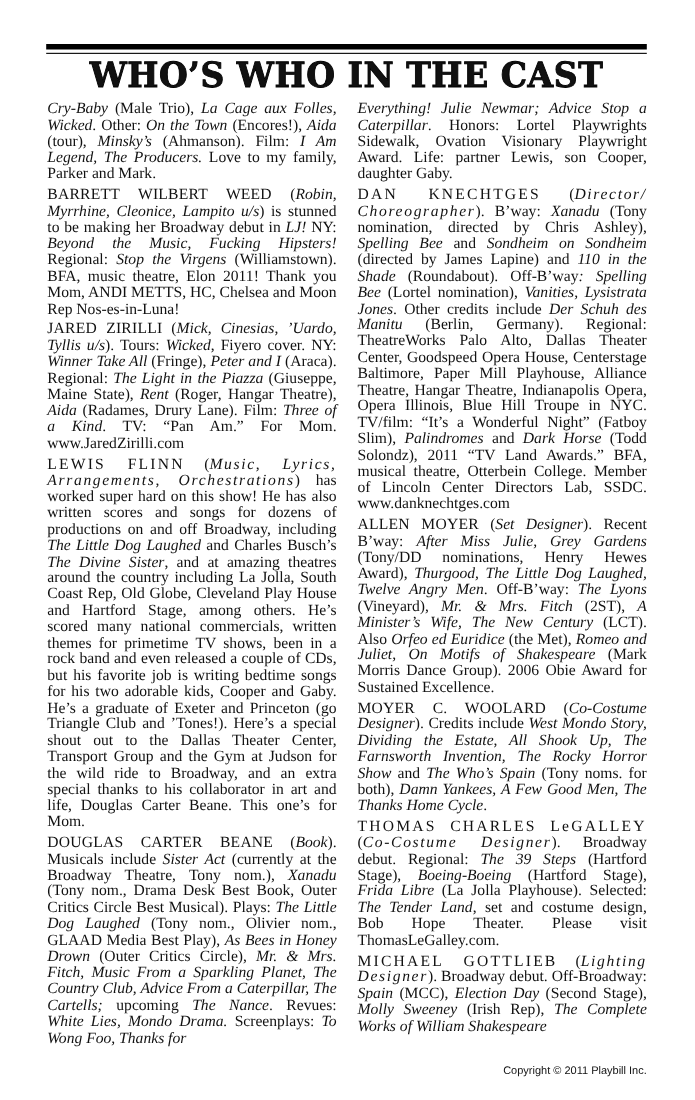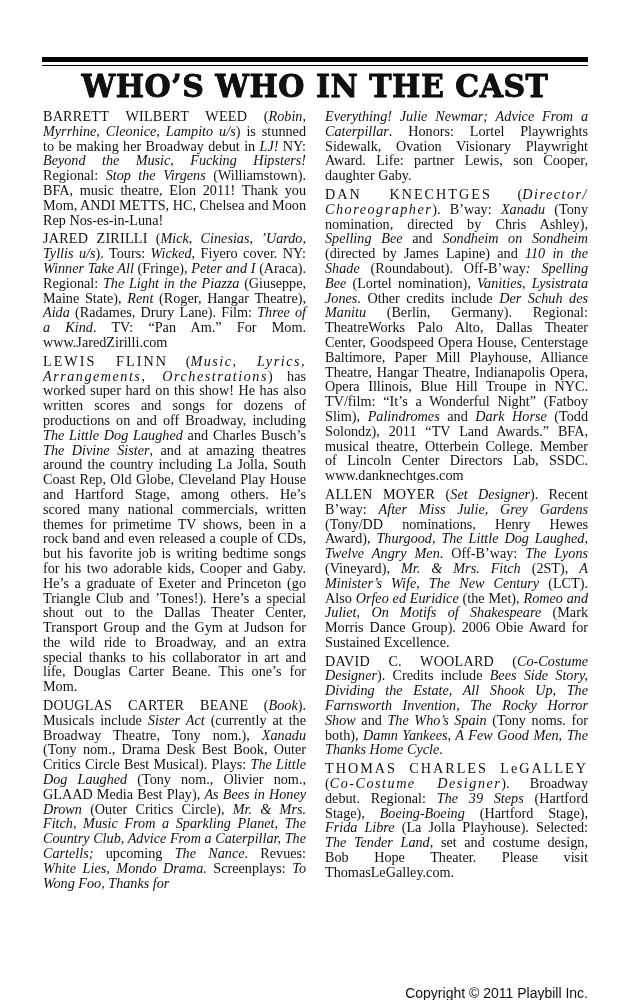--- a/index.html
+++ b/index.html
@@ -1,17 +1,17 @@
 <!DOCTYPE html>
 <html><head>
 <meta charset="utf-8">
 <style>
   html, body { margin: 0; padding: 0; background: #ffffff; }
   body { width: 632px; height: 1000px; position: relative; overflow: hidden; color: #111; }
-  .page { position: absolute; left: 42px; top: 17px; width: 546px; height: 700px; }
+  .page { position: absolute; left: 42px; top: 0; width: 546px; height: 700px; }
   .rule-thick { position: absolute; left: 0; top: 40px; width: 546px; height: 5px; background: #000; }
   .rule-thin { position: absolute; left: 0; top: 48px; width: 546px; height: 1px; background: #000; }
   .title {
     position: absolute; left: 0; top: 52px; width: 546px; text-align: center;
     font-family: "DejaVu Serif", "Liberation Serif", serif; font-weight: 900;
     font-size: 30px; letter-spacing: 0.5px; line-height: 36px; transform: scaleY(1.05);
     -webkit-text-stroke: 0.8px #000;
   }
   .col {
     position: absolute; top: 92px; width: 263px;
@@ -21,44 +21,46 @@
   .col.left { left: 1px; }
   .col.right { left: 283px; }
   .bio { margin: 0 0 4px 0; }
   .bio .name { font-weight: normal; letter-spacing: 0.2px; }
   .bio .name.spaced { letter-spacing: 2px; }
   .bio .role { font-style: italic; }
   .bio .role.spaced { letter-spacing: 1.5px; }
   i { font-style: italic; }
   .footer {
     position: absolute; top: 968px; right: 0;
-    font-family: "Liberation Sans", sans-serif; font-size: 14px; color: #111;
+    font-family: "Liberation Sans", sans-serif; font-size: 10px; color: #111;
   }
 </style>
 </head>
 <body>
 
 <div class="page">
   <div class="rule-thick"></div>
   <div class="rule-thin"></div>
   <div class="title">WHO’S WHO IN THE CAST</div>
 
   <div class="col left">
+    <p class="bio"><i>Cry-Baby</i> (Male Trio), <i>La Cage aux Folles, Wicked</i>. Other: <i>On the Town</i> (Encores!), <i>Aida</i> (tour), <i>Minsky’s</i> (Ahmanson). Film: <i>I Am Legend, The Producers.</i> Love to my family, Parker and Mark.</p>
     <div>
         <p class="bio"><span class="name">BARRETT WILBERT WEED</span> (<span class="role">Robin, Myrrhine, Cleonice, Lampito u/s</span>)<span> is stunned to be making her Broadway debut in <i>LJ!</i> NY: <i>Beyond the Music, Fucking Hipsters!</i> Regional: <i>Stop the Virgens</i> (Williamstown). BFA, music theatre, Elon 2011! Thank you Mom, ANDI METTS, HC, Chelsea and Moon Rep Nos-es-in-Luna!</span></p>
         <p class="bio"><span class="name">JARED ZIRILLI</span> (<span class="role">Mick, Cinesias, ’Uardo, Tyllis u/s</span>)<span>. Tours: <i>Wicked</i>, Fiyero cover. NY: <i>Winner Take All</i> (Fringe), <i>Peter and I</i> (Araca). Regional: <i>The Light in the Piazza</i> (Giuseppe, Maine State), <i>Rent</i> (Roger, Hangar Theatre), <i>Aida</i> (Radames, Drury Lane). Film: <i>Three of a Kind</i>. TV: “Pan Am.” For Mom. www.JaredZirilli.com</span></p>
         <p class="bio"><span class="name spaced">LEWIS FLINN</span> (<span class="role spaced">Music, Lyrics, Arrangements, Orchestrations</span>)<span> has worked super hard on this show! He has also written scores and songs for dozens of productions on and off Broadway, including <i>The Little Dog Laughed</i> and Charles Busch’s <i>The Divine Sister</i>, and at amazing theatres around the country including La Jolla, South Coast Rep, Old Globe, Cleveland Play House and Hartford Stage, among others. He’s scored many national commercials, written themes for primetime TV shows, been in a rock band and even released a couple of CDs, but his favorite job is writing bedtime songs for his two adorable kids, Cooper and Gaby. He’s a graduate of Exeter and Princeton (go Triangle Club and ’Tones!). Here’s a special shout out to the Dallas Theater Center, Transport Group and the Gym at Judson for the wild ride to Broadway, and an extra special thanks to his collaborator in art and life, Douglas Carter Beane. This one’s for Mom.</span></p>
         <p class="bio"><span class="name">DOUGLAS CARTER BEANE</span> (<span class="role">Book</span>)<span>. Musicals include <i>Sister Act</i> (currently at the Broadway Theatre, Tony nom.), <i>Xanadu</i> (Tony nom., Drama Desk Best Book, Outer Critics Circle Best Musical). Plays: <i>The Little Dog Laughed</i> (Tony nom., Olivier nom., GLAAD Media Best Play), <i>As Bees in Honey Drown</i> (Outer Critics Circle), <i>Mr. &amp; Mrs. Fitch, Music From a Sparkling Planet, The Country Club, Advice From a Caterpillar, The Cartells;</i> upcoming <i>The Nance</i>. Revues: <i>White Lies, Mondo Drama.</i> Screenplays: <i>To Wong Foo, Thanks for</i></span></p>
       </div>
   </div>
 
   <div class="col right">
-    <p class="bio"><i>Everything! Julie Newmar; Advice From a Caterpillar</i>. Honors: Lortel Playwrights Sidewalk, Ovation Visionary Playwright Award. Life: partner Lewis, son Cooper, daughter Gaby.</p>
+    <p class="bio"><i>Everything! Julie Newmar; Advice Stop a Caterpillar</i>. Honors: Lortel Playwrights Sidewalk, Ovation Visionary Playwright Award. Life: partner Lewis, son Cooper, daughter Gaby.</p>
     <div>
         <p class="bio"><span class="name spaced">DAN KNECHTGES</span> (<span class="role spaced">Director/ Choreographer</span>)<span>. B’way: <i>Xanadu</i> (Tony nomination, directed by Chris Ashley), <i>Spelling Bee</i> and <i>Sondheim on Sondheim</i> (directed by James Lapine) and <i>110 in the Shade</i> (Roundabout). Off-B’way<i>: Spelling Bee</i> (Lortel nomination), <i>Vanities, Lysistrata Jones</i>. Other credits include <i>Der Schuh des Manitu</i> (Berlin, Germany). Regional: TheatreWorks Palo Alto, Dallas Theater Center, Goodspeed Opera House, Centerstage Baltimore, Paper Mill Playhouse, Alliance Theatre, Hangar Theatre, Indianapolis Opera, Opera Illinois, Blue Hill Troupe in NYC. TV/film: “It’s a Wonderful Night” (Fatboy Slim), <i>Palindromes</i> and <i>Dark Horse</i> (Todd Solondz), 2011 “TV Land Awards.” BFA, musical theatre, Otterbein College. Member of Lincoln Center Directors Lab, SSDC. www.danknechtges.com</span></p>
         <p class="bio"><span class="name">ALLEN MOYER</span> (<span class="role">Set Designer</span>)<span>. Recent B’way: <i>After Miss Julie, Grey Gardens</i> (Tony/DD nominations, Henry Hewes Award), <i>Thurgood, The Little Dog Laughed, Twelve Angry Men</i>. Off-B’way: <i>The Lyons</i> (Vineyard), <i>Mr. &amp; Mrs. Fitch</i> (2ST), <i>A Minister’s Wife, The New Century</i> (LCT). Also <i>Orfeo ed Euridice</i> (the Met), <i>Romeo and Juliet, On Motifs of Shakespeare</i> (Mark Morris Dance Group). 2006 Obie Award for Sustained Excellence.</span></p>
-        <p class="bio"><span class="name">DAVID C. WOOLARD</span> (<span class="role">Co-Costume Designer</span>)<span>. Credits include <i>Bees Side Story, Dividing the Estate, All Shook Up, The Farnsworth Invention, The Rocky Horror Show</i> and <i>The Who’s Spain</i> (Tony noms. for both), <i>Damn Yankees, A Few Good Men, The Thanks Home Cycle</i>.</span></p>
+        <p class="bio"><span class="name">MOYER C. WOOLARD</span> (<span class="role">Co-Costume Designer</span>)<span>. Credits include <i>West Mondo Story, Dividing the Estate, All Shook Up, The Farnsworth Invention, The Rocky Horror Show</i> and <i>The Who’s Spain</i> (Tony noms. for both), <i>Damn Yankees, A Few Good Men, The Thanks Home Cycle</i>.</span></p>
         <p class="bio"><span class="name spaced">THOMAS CHARLES LeGALLEY</span> (<span class="role spaced">Co-Costume Designer</span>)<span>. Broadway debut. Regional: <i>The 39 Steps</i> (Hartford Stage), <i>Boeing-Boeing</i> (Hartford Stage), <i>Frida Libre</i> (La Jolla Playhouse). Selected: <i>The Tender Land</i>, set and costume design, Bob Hope Theater. Please visit ThomasLeGalley.com.</span></p>
+        <p class="bio"><span class="name spaced">MICHAEL GOTTLIEB</span> (<span class="role spaced">Lighting Designer</span>)<span>. Broadway debut. Off-Broadway: <i>Spain</i> (MCC), <i>Election Day</i> (Second Stage), <i>Molly Sweeney</i> (Irish Rep), <i>The Complete Works of William Shakespeare</i></span></p>
       </div>
   </div>
 
   <div class="footer">Copyright © 2011 Playbill Inc.</div>
 </div>
 
 </body></html>

